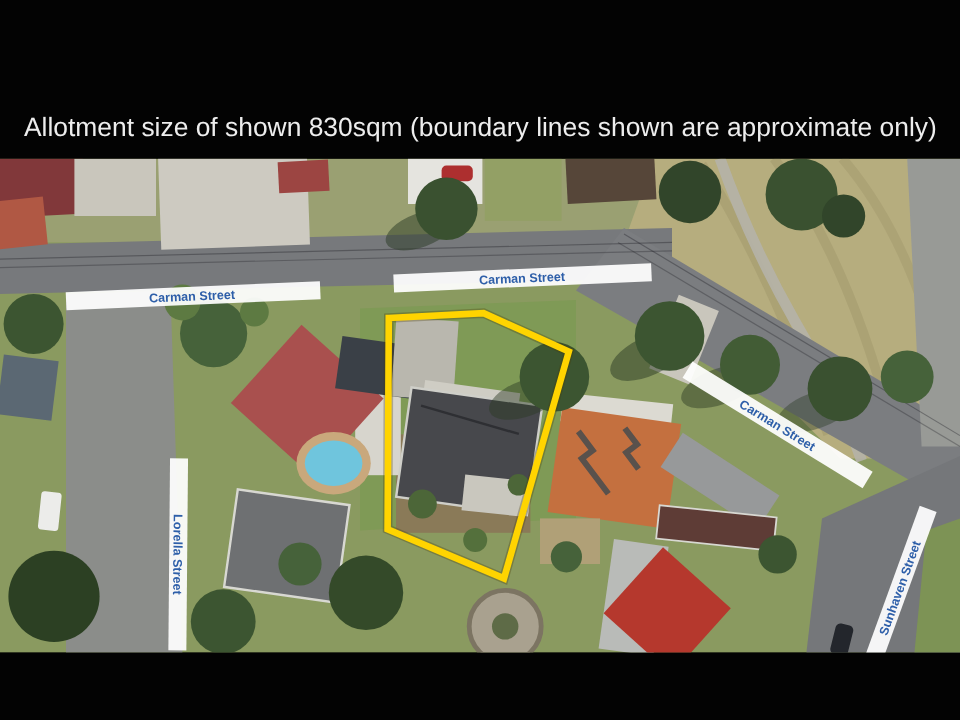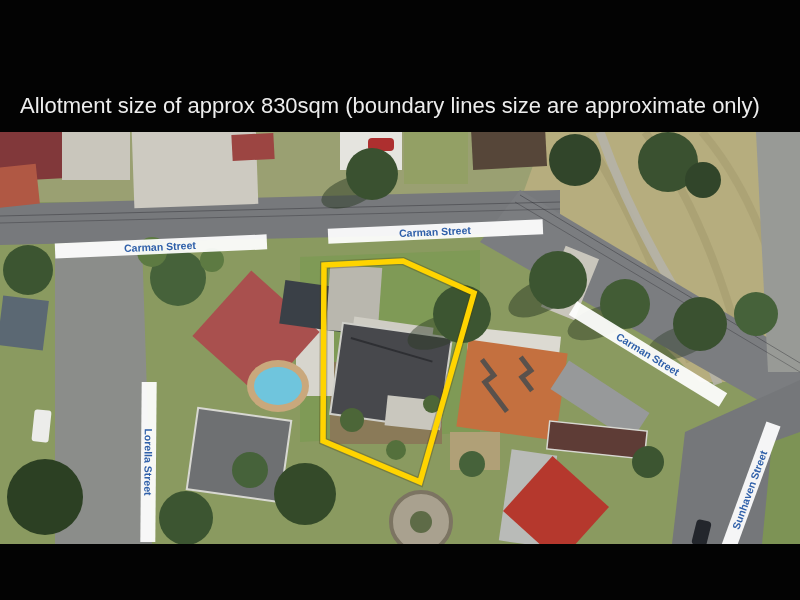--- a/index.html
+++ b/index.html
@@ -12,21 +12,21 @@
   .photo svg{display:block;}
   .bottombar{position:absolute;left:0;top:544px;width:800px;height:56px;background:#030303;z-index:5;}
   .lbl{font-size:10.5px;font-weight:bold;fill:#2e5fa9;}
 </style>
 </head>
 <body>
 
 <div class="stage">
 
   <div class="banner">
-    <span class="caption">Allotment size of approx 830sqm (boundary lines size are approximate only)</span>
+    <span class="caption">Allotment size of shown 830sqm (boundary lines shown are approximate only)</span>
   </div>
 
   <div class="photo">
     <svg width="800" height="412" viewBox="0 0 800 412" xmlns="http://www.w3.org/2000/svg">
 
       <g>
         <rect x="0" y="0" width="800" height="412" fill="#8a9a60"></rect>
         <rect x="0" y="0" width="800" height="70" fill="#9aa072"></rect>
         <polygon points="545,0 800,0 800,250 700,250 520,70 545,0" fill="#b6ad7e"></polygon>
         <path d="M585,5 Q640,90 690,230" stroke="#9e9468" stroke-width="8" fill="none" opacity="0.45"></path>

